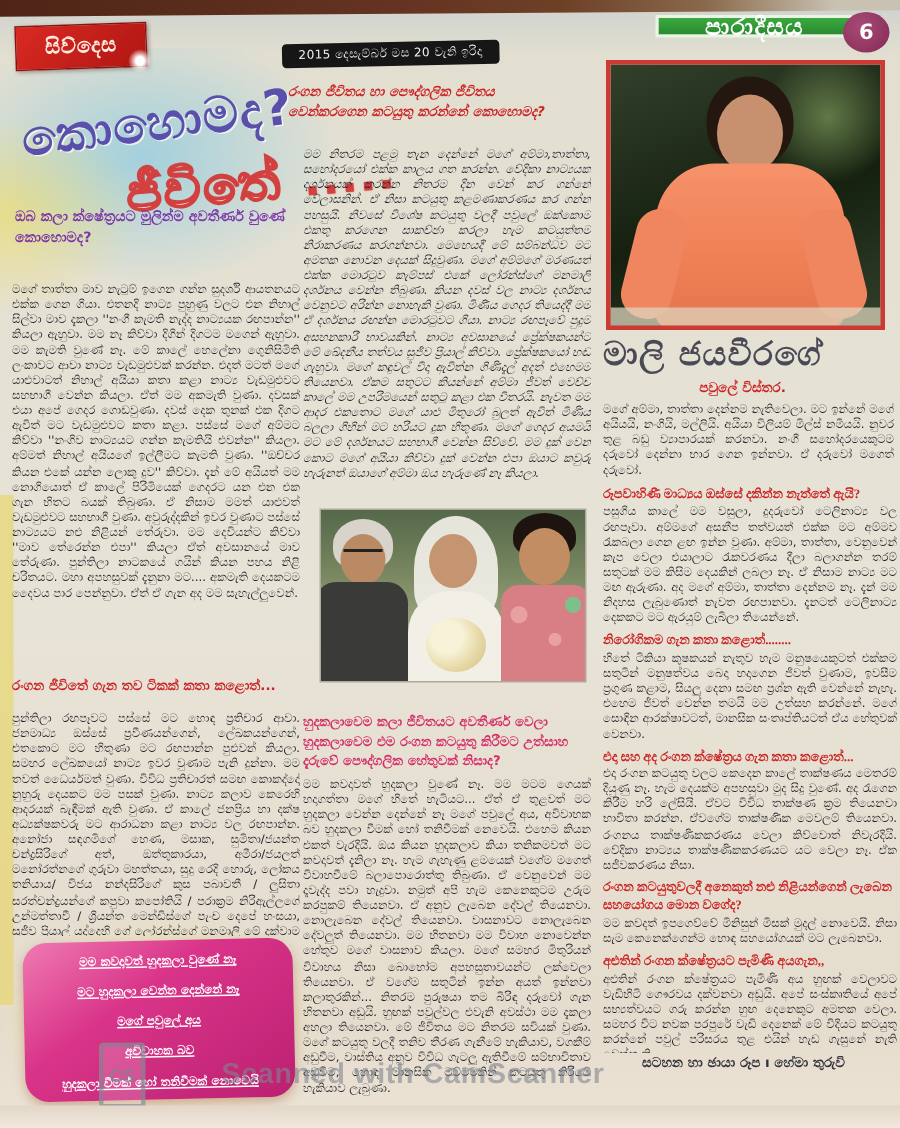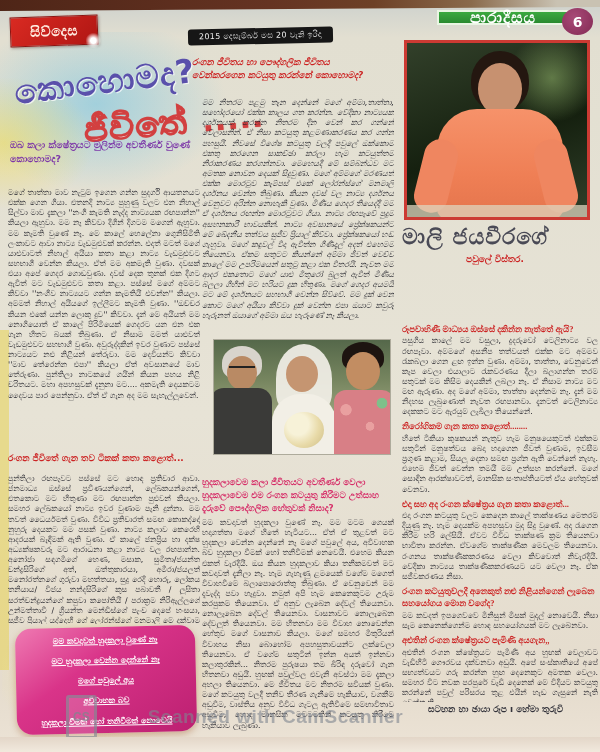--- a/index.html
+++ b/index.html
@@ -185,20 +185,21 @@
     <div class="pm-foliage"></div>
     <div class="pm-hair"></div>
     <div class="pm-face"></div>
     <div class="pm-blouse"></div>
     <div class="pm-arm-l"></div>
     <div class="pm-arm-r"></div>
     <div class="pm-table"></div>
   </div>
   <div class="mali-caption">මාලි ජයවීරගේ</div>
   <div class="mali-sub">පවුලේ විස්තර.</div>
+  <div class="body-txt rc-intro">මගේ අම්මා, තාත්තා දෙන්නම නැතිවෙලා. මට ඉන්නේ මගේ අයියයි, නංගියි, මල්ලියි. අයියා විලියම් මිල්ස් නමියයි. නුවර තුළ බඩු ව්‍යාපාරයක් කරනවා. නංගී සහෝදරයෙකුටම දරුවෝ දෙන්නා භාර ගෙන ඉන්නවා. ඒ දරුවෝ මගෙත් දරුවෝ.</div>
 
   <div class="rc-sections">
     <div class="subhead-red">රූපවාහිණී මාධ්‍යය ඔස්සේ දකින්න නැත්තේ ඇයි?</div>
     <div class="body-txt">පසුගිය කාලේ මම වසුලා, දුදරුවෝ ටෙලිනාට්‍ය වල රඟපෑවා. අම්මගේ අසනීප තත්වයත් එක්ක මට අම්මව රැකබලා ගෙන ළඟ ඉන්න වුණා. අම්මා, තාත්තා, වෙනුවෙන් කැප වෙලා එයාලාට රැකවරණය දීලා බලාගන්න තරම් සතුටක් මම කිසිම දෙයකින් ලබලා නෑ. ඒ නිසාම නාට්‍ය මට මඟ ඇරුණා. අද මගේ අම්මා, තාත්තා දෙන්නම නෑ. දැන් මම නිදහස ලැබුණොත් නැවත රඟපානවා. දැනටත් ටෙලිනාට්‍ය දෙකකට මට ඇරයුම් ලැබිලා තියෙන්නේ.</div>
     <div class="subhead-red">නිරෝගිකම ගැන කතා කළොත්........</div>
     <div class="body-txt">හිතේ ටිකියා කුෂකයන් නැතුව හැම මනුෂයෙකුටත් එක්කම සතුටින් මනුෂත්වය බෙදා හදාගෙන ජීවත් වුණාම, ඉවසීම ප්‍රගුණ කළාම, සියලු දෙනා සමඟ ප්‍රශ්න ඇති වෙන්නේ නැහැ. එහෙම ජීවත් වෙන්න තමයි මම උත්සහ කරන්නේ. මගේ සොඳින ආරක්ෂාවටත්, මානසික සංතෘප්තියටත් ඒය හේතුවක් වෙනවා.</div>
     <div class="subhead-red">එදා සහ අද රංගන ක්ෂේත්‍රය ගැන කතා කළොත්...</div>
     <div class="body-txt">එදා රංගන කටයුතු වලට කෙදෙන කාලේ තාක්ෂණය මෙතරම් දියුණු නෑ. හැම දෙයක්ම අපහසුවා මුද සිදු වුණේ. අද රැගෙන කිරීම හරි ලේසියි. ඒවට විවිධ තාක්ෂණ ක්‍රම තියෙනවා භාවිතා කරන්න. ඒවගේම තාක්ෂණික මෙවලම් තියෙනවා. රංගනය තාක්ෂණිකකරණය වෙලා කිව්වොත් නිවැරදියි. වේදිකා නාට්‍යය තාක්ෂණිකකරණයට යට වෙලා නෑ. ඒක සජීවකරණය නිසා.</div>
     <div class="subhead-red">රංගන කටයුතුවලදී අනෙකුත් නළු නිළියන්ගෙන් ලැබෙන සහයෝගය මොන වගේද?</div>
     <div class="body-txt">මම කවදත් ඉපගෙව්වේ මිනිසුන් මිසක් මුදල් නොවෙයි. නිසා සැම කෙනෙක්ගෙන්ම හොඳ සහයෝගයක් මට ලැබෙනවා.</div>

